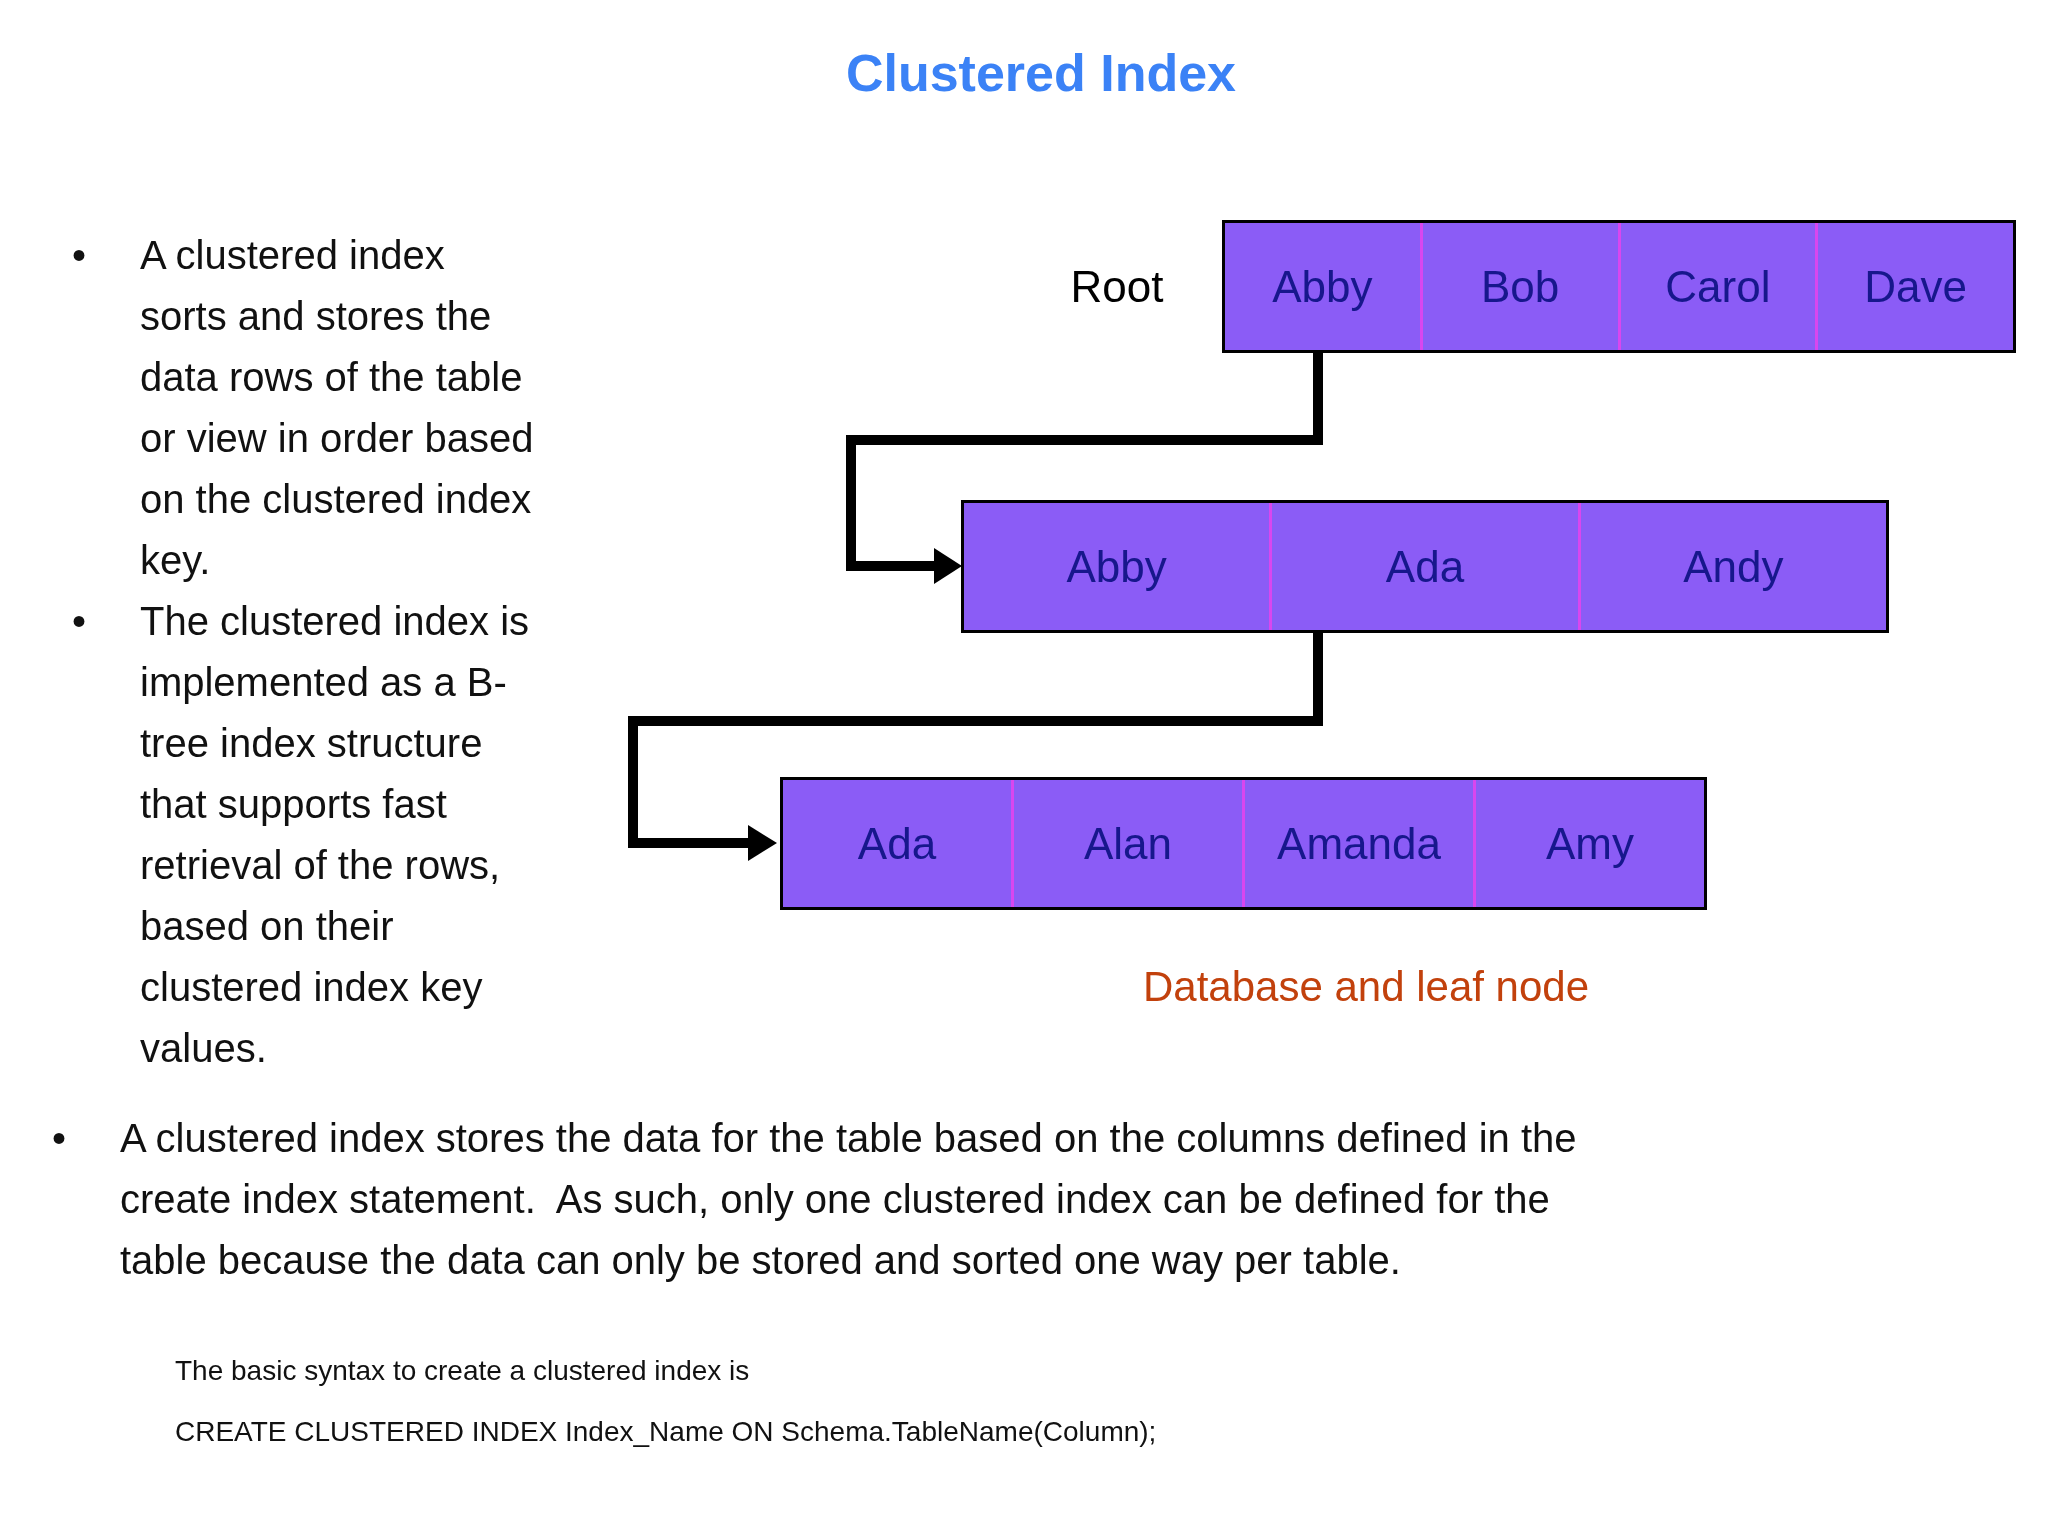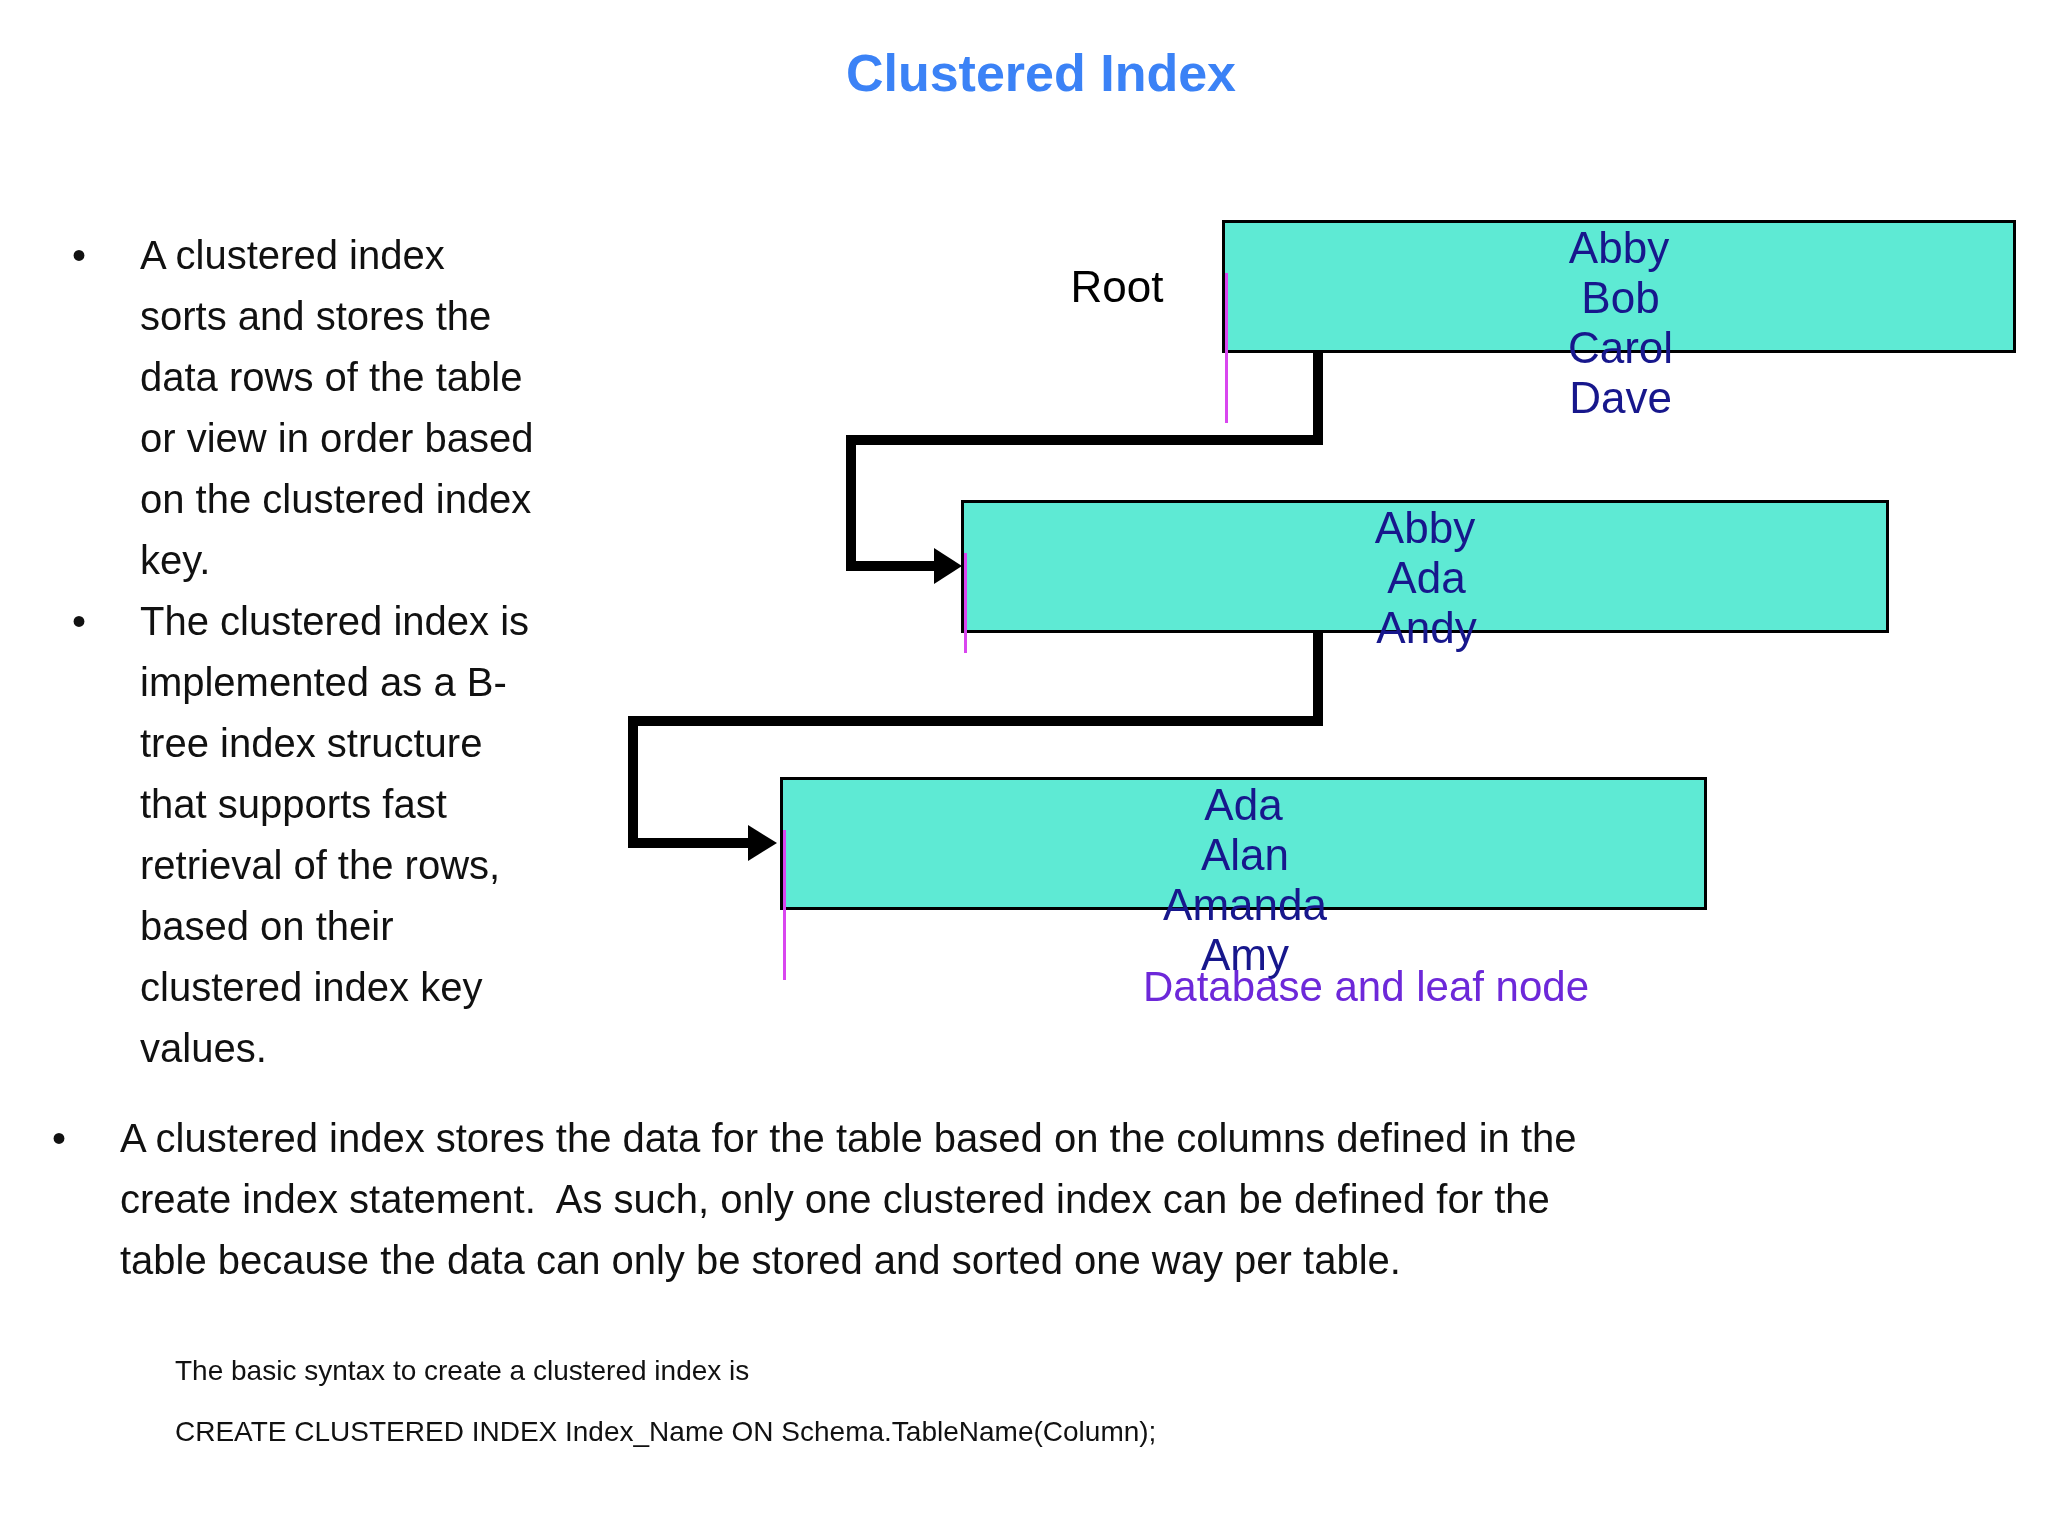--- a/index.html
+++ b/index.html
@@ -27,43 +27,42 @@
     padding-left:10px;box-sizing:border-box;
   }
   .bullet-text{
     flex:1;
     font-size:40px;line-height:61px;
     white-space:pre-line;
   }
   
   .node-row{
     display:flex;
-    background:#5eead4;
+    background:#8b5cf6;
     border:3px solid #000000;
     box-sizing:border-box;
-    flex-direction:column;
   }
   .node-cell{
     flex:1;
     display:flex;align-items:center;justify-content:center;
     font-size:44px;
     color:#17178C;
   }
   .node-cell + .node-cell{border-left:3px solid #d946ef;}
   .row-root{left:1222px;top:220px;width:794px;height:133px;}
   .row-intermediate{left:961px;top:500px;width:928px;height:133px;}
   .row-leaf{left:780px;top:777px;width:927px;height:133px;}
   .root-label{
     left:1042px;top:220px;width:150px;height:133px;
     line-height:133px;text-align:center;
     font-size:44px;color:#000000;
   }
   .diagram-caption{
     left:1143px;top:962px;
-    font-size:42px;line-height:50px;color:#6d28d9;
+    font-size:42px;line-height:50px;color:#c2410c;
   }
   .connector-layer{left:0;top:0;width:2048px;height:1536px;pointer-events:none;}
   
   .bottom-bullet{left:44px;top:1108px;width:1880px;display:flex;align-items:flex-start;}
   .bottom-bullet .bullet-glyph{flex:0 0 76px;padding-left:8px;}
   .para-lines{flex:1;font-size:40px;line-height:61px;}
   .wrap-line{white-space:pre-wrap;}
   .b{font-weight:normal;}
   
   .syntax{left:175px;top:1340px;width:1700px;font-size:28px;line-height:61px;}

